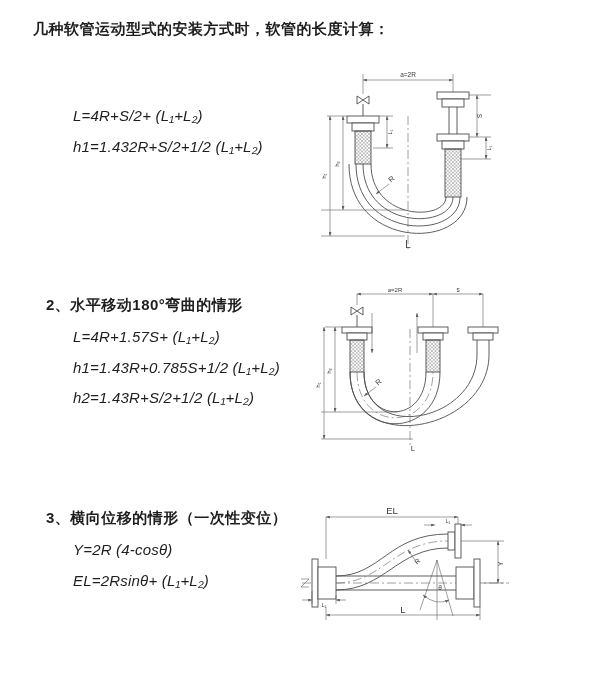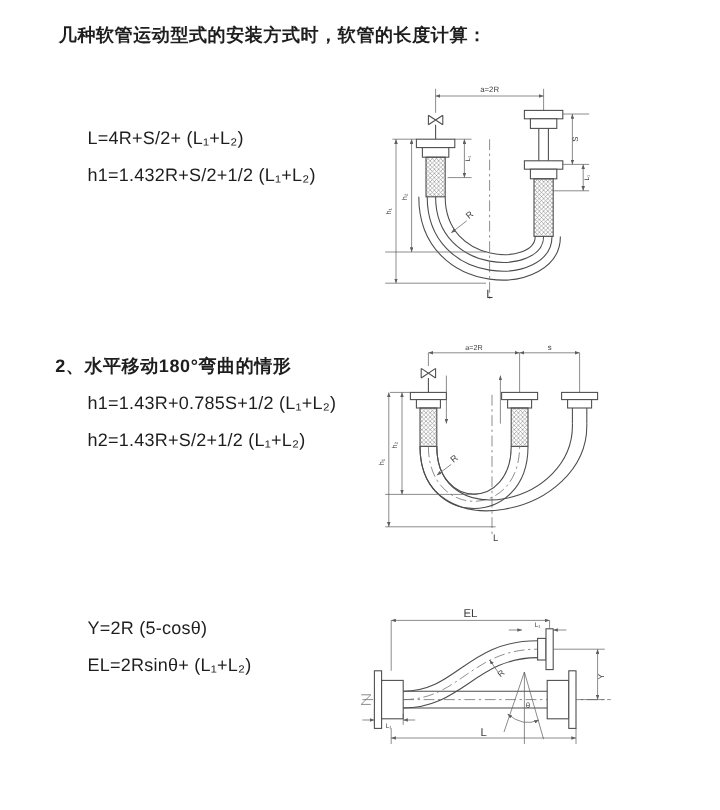--- a/index.html
+++ b/index.html
@@ -1,24 +1,24 @@
 <!DOCTYPE html>
 <html><head>
 <meta charset="utf-8">
 <style>
   html,body{margin:0;padding:0;}
   body{
     width:600px;height:675px;background:#ffffff;position:relative;overflow:hidden;
     font-family:"Liberation Sans","DejaVu Sans",sans-serif;color:#1e1e1e;
   }
-  .title{position:absolute;left:49px;top:20px;font-size:15px;font-weight:700;letter-spacing:.5px;}
+  .title{position:absolute;left:33px;top:20px;font-size:15px;font-weight:700;letter-spacing:.5px;}
   .section{position:absolute;left:46px;}
   .s1{top:101px}.s2{top:296px}.s3{top:509px}
   .heading{font-size:15px;font-weight:700;letter-spacing:.5px;margin:0 0 7px 0;}
-  .formula{font-size:15px;letter-spacing:.2px;margin:0 0 0 27px;line-height:30.5px;white-space:pre;}
+  .formula{font-size:15px;letter-spacing:.2px;margin:0 0 0 27px;line-height:30.5px;white-space:pre;font-style:italic;}
   .diag{position:absolute;}
   .d1{left:313px;top:64px}
   .d2{left:313px;top:281px}
   .d3{left:298px;top:503px}
   svg text{fill:#3c3c3c;font-family:"Liberation Sans","DejaVu Sans",sans-serif;}
   .obj{stroke:#4d4d4d;stroke-width:.9;fill:none;}
   .objf{stroke:#4d4d4d;stroke-width:.9;fill:#ffffff;}
   .dim{stroke:#5f5f5f;stroke-width:.6;fill:none;}
   .cl{stroke:#6e6e6e;stroke-width:.65;fill:none;stroke-dasharray:9 3 2 3;}
 </style>
@@ -27,26 +27,28 @@
 
 <div class="title">几种软管运动型式的安装方式时，软管的长度计算：</div>
 
 <div class="section s1">
   <p class="formula">L=4R+S/2+ (L₁+L₂)</p>
   <p class="formula">h1=1.432R+S/2+1/2 (L₁+L₂)</p>
 </div>
 
 <div class="section s2">
   <p class="heading">2、水平移动180°弯曲的情形</p>
+  <p class="formula">L=4R+1.57S+ (L₁+L₂)</p>
   <p class="formula">h1=1.43R+0.785S+1/2 (L₁+L₂)</p>
   <p class="formula">h2=1.43R+S/2+1/2 (L₁+L₂)</p>
 </div>
 
 <div class="section s3">
-  <p class="formula">Y=2R (5-cosθ)</p>
+  <p class="heading">3、横向位移的情形（一次性变位）</p>
+  <p class="formula">Y=2R (4-cosθ)</p>
   <p class="formula">EL=2Rsinθ+ (L₁+L₂)</p>
 </div>
 
 <svg class="diag d1" width="284" height="192" viewBox="0 0 284 192">
   <defs>
     <marker id="d1a" markerWidth="7" markerHeight="5" refX="6.5" refY="2.5" orient="auto-start-reverse">
       <path d="M0,0 L6.5,2.5 L0,5 z" fill="#5f5f5f"></path>
     </marker>
     <pattern id="d1b" width="3.5" height="3.5" patternUnits="userSpaceOnUse">
       <path d="M0,3.5 L3.5,0 M0,0 L3.5,3.5" stroke="#8a8a8a" stroke-width=".5"></path>

